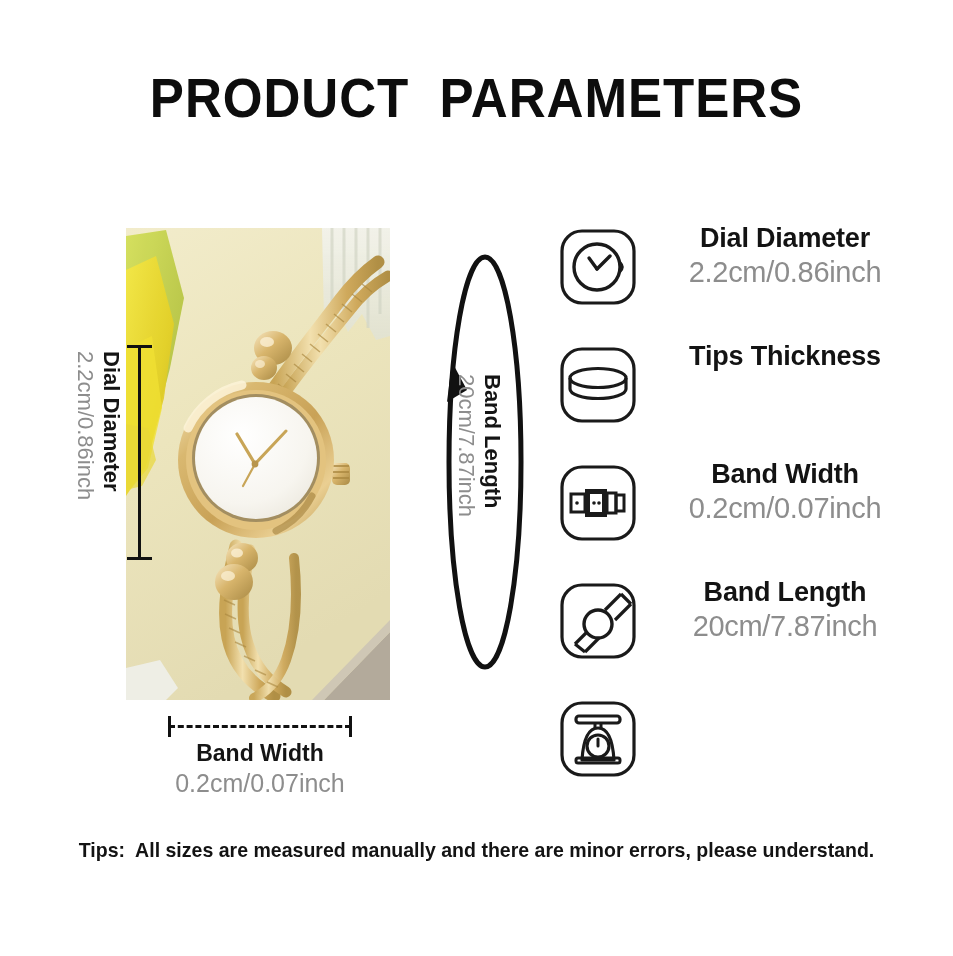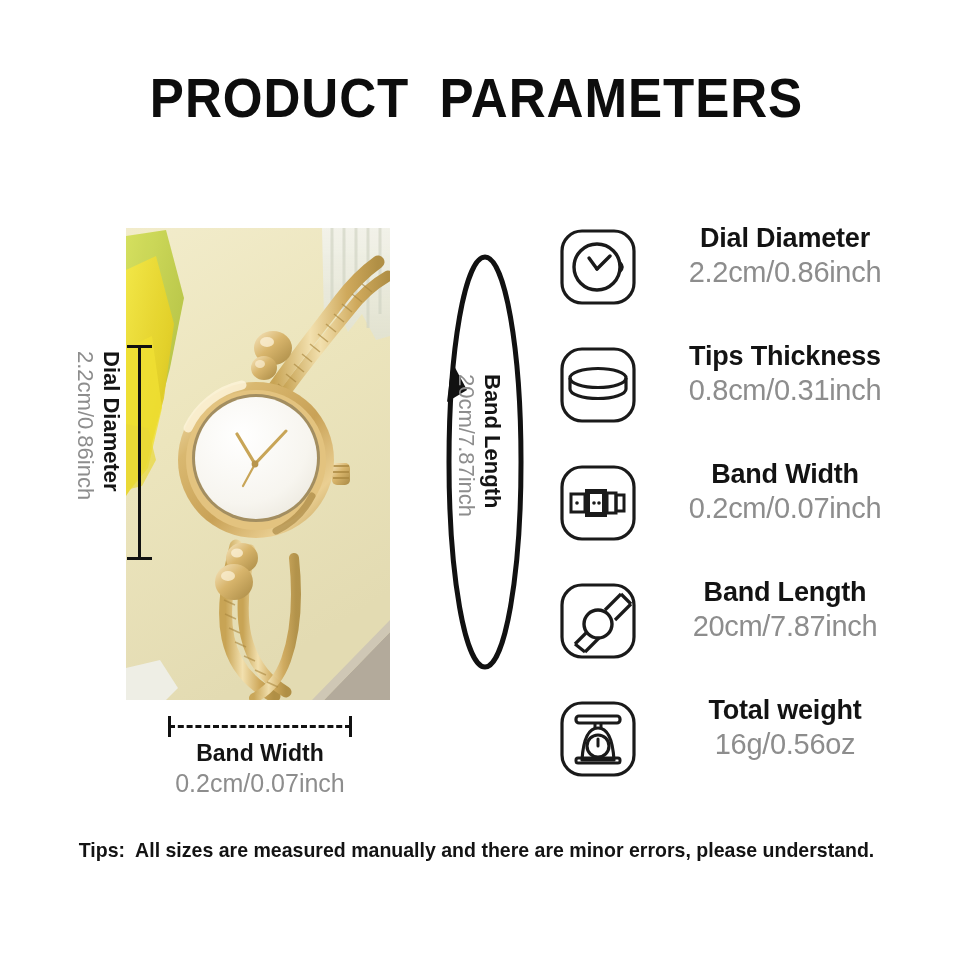--- a/index.html
+++ b/index.html
@@ -387,21 +387,20 @@
   <div class="spec-row">
     <div class="spec-icon">
       <svg width="82" height="82" viewBox="0 0 82 82" xmlns="http://www.w3.org/2000/svg">
         <rect x="5" y="5" width="72" height="72" rx="20" fill="none" stroke="#1a1a1a" stroke-width="3.2"></rect>
         <ellipse cx="41" cy="34" rx="28" ry="9.5" fill="none" stroke="#1a1a1a" stroke-width="3.2"></ellipse>
         <path d="M13 34 v11 a28 9.5 0 0 0 56 0 v-11" fill="none" stroke="#1a1a1a" stroke-width="3.2"></path>
       </svg>
     </div>
     <div class="spec-text">
       <div class="spec-label">Tips Thickness</div>
-      <div class="spec-value">0.8cm/0.31inch</div>
     </div>
   </div>
 
   <div class="spec-row">
     <div class="spec-icon">
       <svg width="82" height="82" viewBox="0 0 82 82" xmlns="http://www.w3.org/2000/svg">
         <rect x="5" y="5" width="72" height="72" rx="20" fill="none" stroke="#1a1a1a" stroke-width="3.2"></rect>
         <rect x="14" y="32" width="14" height="18" fill="none" stroke="#1a1a1a" stroke-width="3"></rect>
         <rect x="28" y="27" width="22" height="28" fill="#1a1a1a"></rect>
         <rect x="33" y="32" width="12" height="18" fill="#ffffff"></rect>
@@ -442,21 +441,17 @@
       <svg width="82" height="82" viewBox="0 0 82 82" xmlns="http://www.w3.org/2000/svg">
         <rect x="5" y="5" width="72" height="72" rx="20" fill="none" stroke="#1a1a1a" stroke-width="3.2"></rect>
         <rect x="19" y="18" width="44" height="7" rx="3" fill="none" stroke="#1a1a1a" stroke-width="3.2"></rect>
         <path d="M38 25 v5 M44 25 v5" stroke="#1a1a1a" stroke-width="3" fill="none"></path>
         <path d="M25 62 q2 -32 16 -32 q14 0 16 32 Z" fill="none" stroke="#1a1a1a" stroke-width="3.2" stroke-linejoin="round"></path>
         <rect x="19" y="60" width="44" height="5" rx="2" fill="none" stroke="#1a1a1a" stroke-width="3"></rect>
         <circle cx="41" cy="48" r="11" fill="none" stroke="#1a1a1a" stroke-width="3.2"></circle>
         <path d="M41 48 v-7" stroke="#1a1a1a" stroke-width="3" stroke-linecap="round" fill="none"></path>
       </svg>
     </div>
-    <div class="spec-text">
-      <div class="spec-label">Total weight</div>
-      <div class="spec-value">16g/0.56oz</div>
-    </div>
   </div>
 
 </div>
 
 <div id="tips">Tips:  All sizes are measured manually and there are minor errors, please understand.</div>
 
 </body></html>

